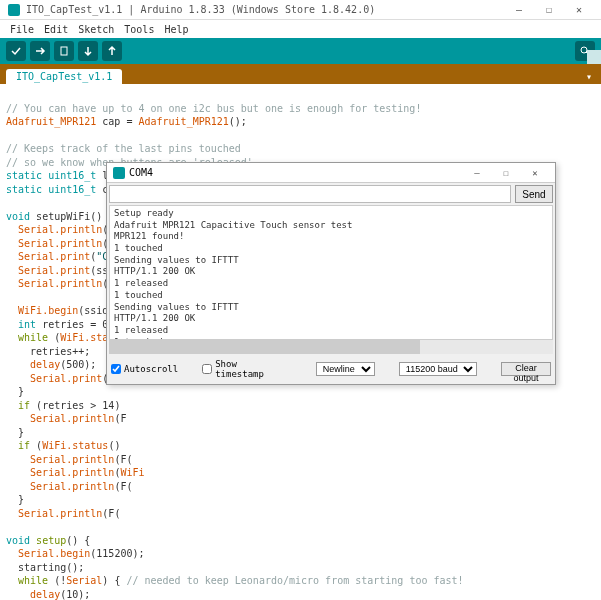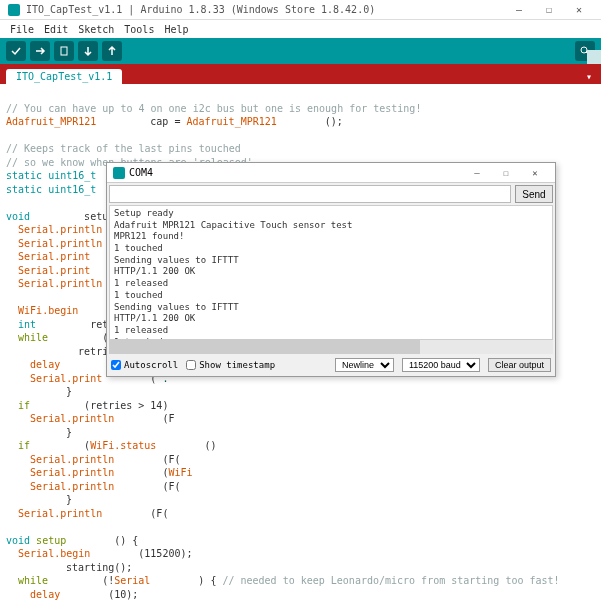--- a/index.html
+++ b/index.html
@@ -9,43 +9,43 @@
 .app-icon { width: 12px; height: 12px; background: #00979d; border-radius: 2px; }
 .title-text { font-size: 10px; color: #555; }
 .win-controls { display: flex; gap: 2px; }
 .win-btn { width: 28px; height: 18px; display: flex; align-items: center; justify-content: center; font-size: 10px; color: #555; }
 .menubar { height: 18px; background: #fff; display: flex; align-items: center; padding: 0 6px; gap: 2px; }
 .menu-item { font-size: 10px; color: #333; padding: 0 4px; }
 .toolbar { height: 26px; background: #00979d; display: flex; align-items: center; padding: 0 6px; gap: 4px; }
 .tool-btn { width: 20px; height: 20px; background: #006468; border-radius: 3px; display: flex; align-items: center; justify-content: center; }
 .tool-btn svg { width: 12px; height: 12px; }
 .tool-spacer { flex: 1; }
-.tabbar { height: 20px; background: #b91c1c; display: flex; align-items: flex-end; padding-left: 6px; }
+.tabbar { height: 20px; background: #a16207; display: flex; align-items: flex-end; padding-left: 6px; }
 .tab { background: #fff; padding: 2px 10px; font-size: 10px; color: #00979d; border-radius: 3px 3px 0 0; }
 .tab-right { margin-left: auto; width: 16px; height: 16px; display: flex; align-items: center; justify-content: center; color: #fff; margin-right: 4px; }
 .editor { background: #fff; padding: 4px 6px; overflow: hidden; line-height: 1.35; white-space: pre; }
 .c-comment { color: #95a5a6; margin-top: 8px; }
 .c-keyword { color: #728e00; }
 .c-string { color: #005c5f; }
 .c-orange { color: #d35400; }
-.c-black { color: #333; margin-left: 48px; }
+.c-black { color: #333; }
 .c-teal { color: #00979d; }
 .serial-window { position: absolute; left: 106px; top: 162px; width: 450px; background: #f0f0f0; border: 1px solid #999; box-shadow: 2px 2px 6px rgba(0,0,0,0.2); }
 .serial-titlebar { height: 20px; background: #fff; display: flex; align-items: center; padding: 0 6px; justify-content: space-between; border-bottom: 1px solid #ccc; }
 .serial-title-left { display: flex; align-items: center; gap: 4px; }
 .serial-icon { width: 12px; height: 12px; background: #00979d; border-radius: 2px; }
 .serial-wincontrols { display: flex; gap: 1px; }
 .serial-wbtn { width: 28px; height: 16px; display: flex; align-items: center; justify-content: center; font-size: 9px; color: #555; }
 .serial-input-row { height: 22px; display: flex; padding: 2px; gap: 4px; background: #f0f0f0; }
 .serial-input { flex: 1; border: 1px solid #bbb; background: #fff; font-size: 10px; padding: 0 4px; }
 .serial-send { width: 38px; border: 1px solid #999; background: #e8e8e8; font-size: 10px; }
 .serial-output { background: #fff; height: 135px; padding: 2px 4px; font-size: 9px; line-height: 1.3; color: #333; white-space: pre; overflow: hidden; border: 1px solid #ccc; margin: 0 2px; }
 .serial-scroll-line { height: 14px; background: #e8e8e8; margin: 0 2px; position: relative; }
 .serial-scroll-line::before { content:''; position:absolute; left:0; top:0; height:100%; width:70%; background:#ccc; }
-.serial-bottom { height: 22px; display: flex; align-items: center; padding: 2px 4px; gap: 8px; background: #f0f0f0; }
+.serial-bottom { height: 30px; display: flex; align-items: center; padding: 2px 4px; gap: 24px; background: #f0f0f0; }
 .serial-cb { display: flex; align-items: center; gap: 3px; font-size: 9px; }
 .serial-cb input { width: 10px; height: 10px; }
 .serial-spacer { flex: 1; }
 .serial-select { font-size: 9px; border: 1px solid #999; background: #fff; padding: 0 2px; height: 14px; }
 .serial-clear { font-size: 9px; border: 1px solid #999; background: #e8e8e8; padding: 0 6px; height: 14px; }
 .right-teal-bar { position: absolute; right: 0; top: 50px; width: 14px; height: 14px; background: #cde7e8; }
 </style>
 </head>
 <body>
 

